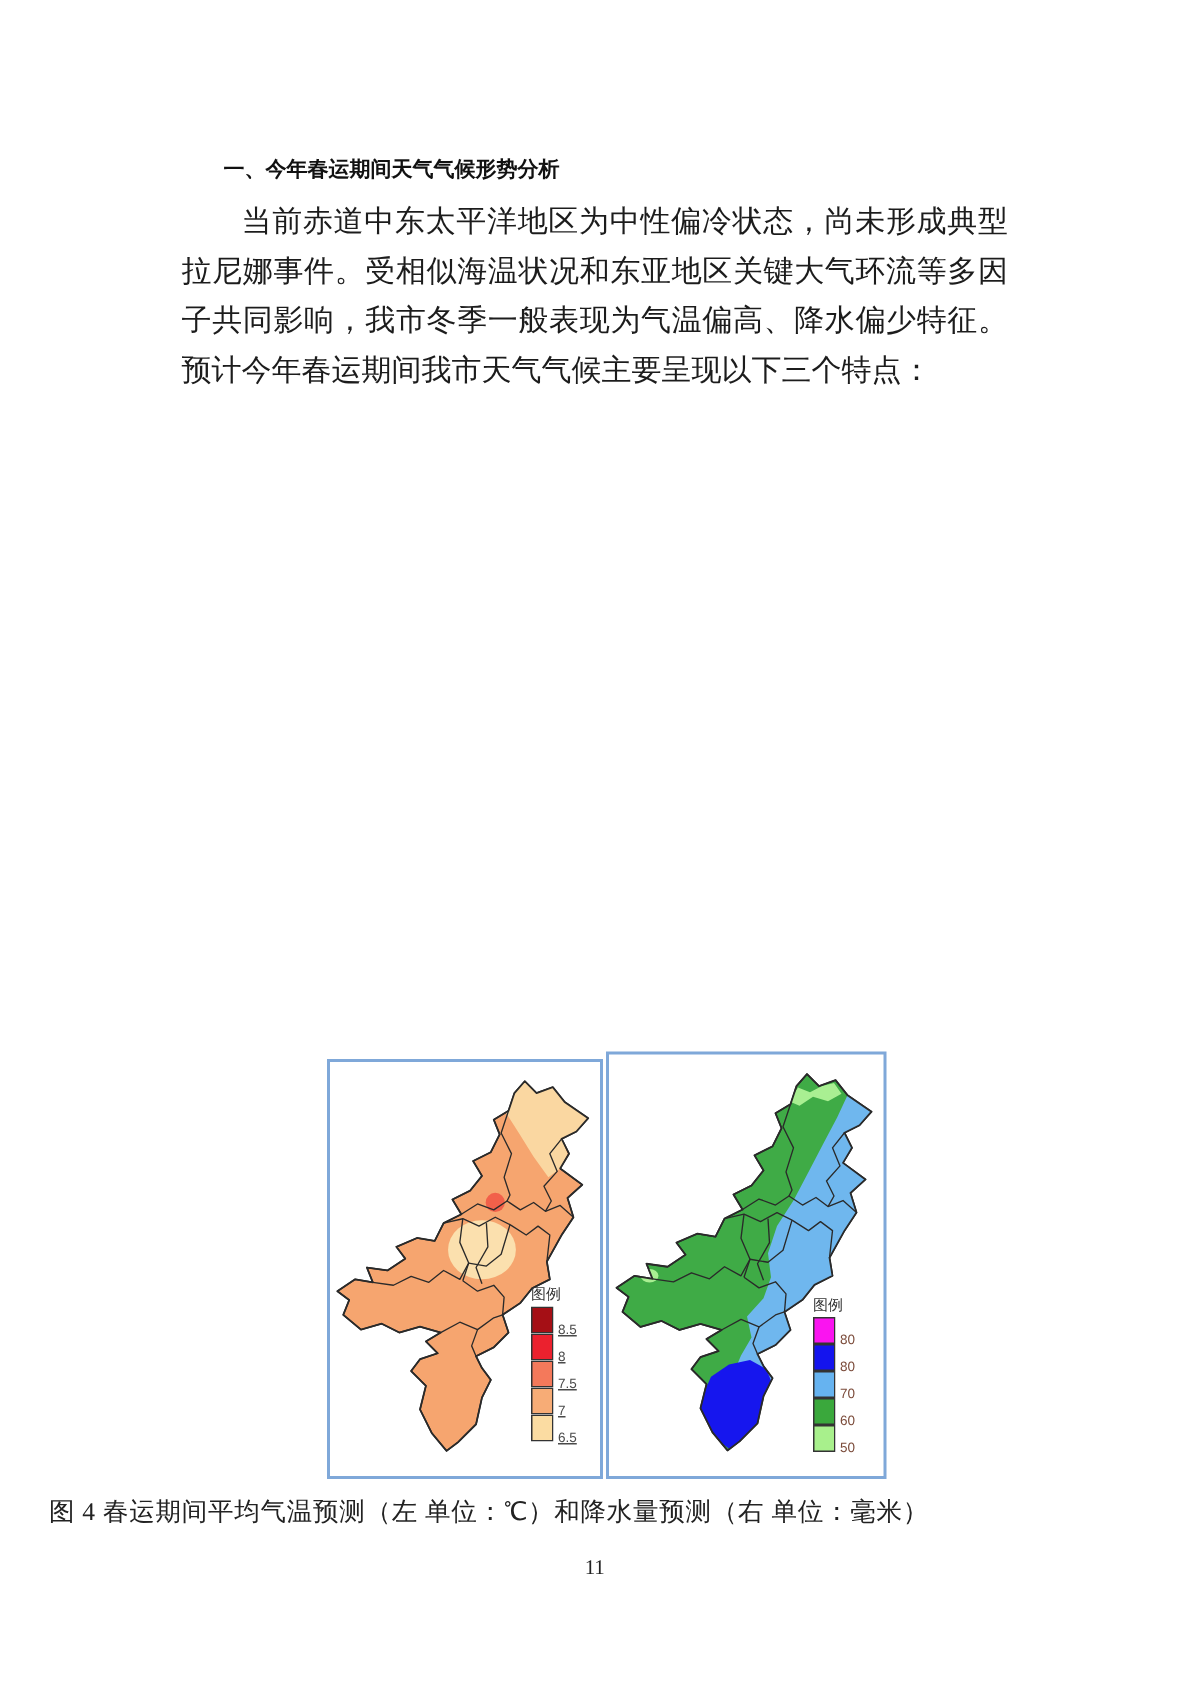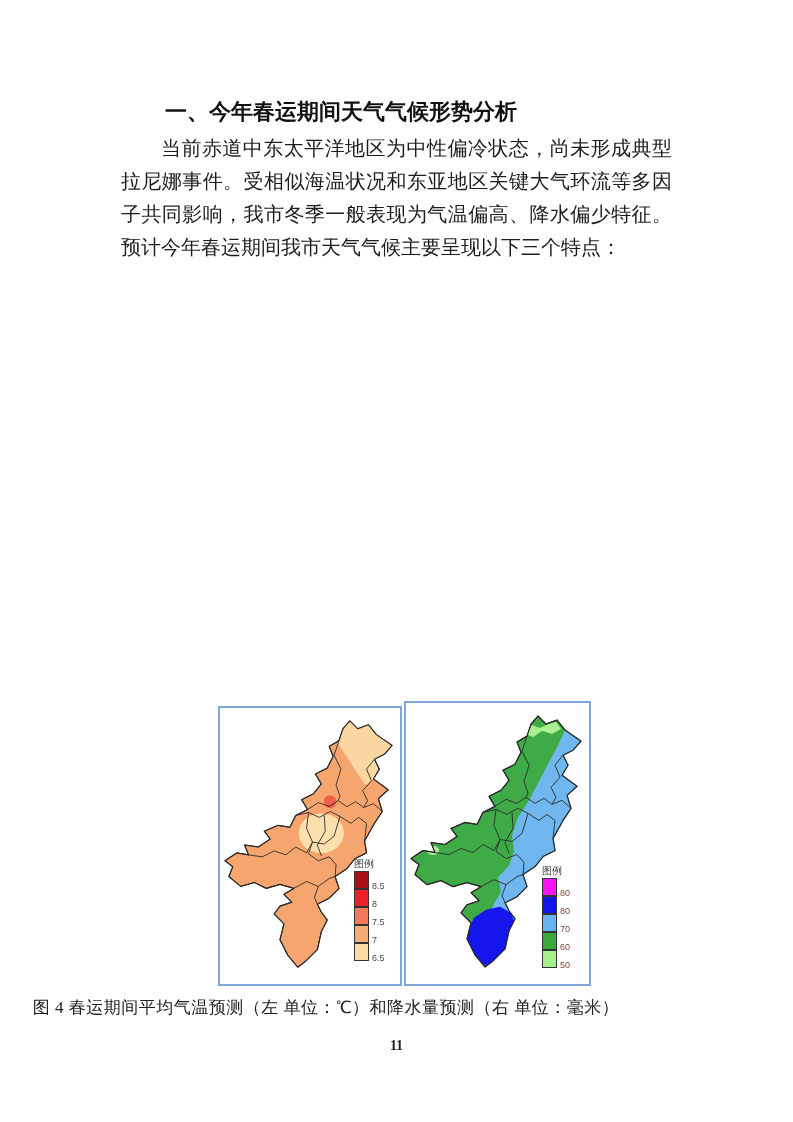--- a/index.html
+++ b/index.html
@@ -8,21 +8,21 @@
     font-family:"Liberation Serif", serif;color:#1c1c1c;overflow:hidden;
   }
   .doc-text{
     position:absolute;left:121px;top:92px;width:551px;
     font-size:20px;line-height:33px;text-align:justify;
   }
   .doc-text p{margin:0;padding:0;}
   .intro{text-indent:0;}
   .heading{
     margin:0;font-family:"Liberation Sans", sans-serif;font-weight:700;
-    font-size:22px;line-height:40px;text-indent:2em;color:#111;
+    font-size:14px;line-height:40px;text-indent:2em;color:#111;
     text-align:left;
   }
   .para{text-indent:2em;}
   .lead{font-weight:700;}
   .map-box{
     position:absolute;background:#ffffff;border:2px solid #7FA8D9;
   }
   .map-box.left{left:218px;top:706px;width:180px;height:276px;}
   .map-box.right{left:404px;top:701px;width:183px;height:281px;}
   .map-svg{position:absolute;left:0;top:0;width:100%;height:100%;}
@@ -31,29 +31,29 @@
     font-family:"Liberation Sans", sans-serif;
   }
   .map-box.left .legend{left:134px;top:150px;}
   .map-box.right .legend{left:136px;top:162px;}
   .legend-title{font-size:10px;color:#333;line-height:12px;margin-bottom:1px;}
   .legend-row{display:flex;align-items:flex-end;height:18px;}
   .legend-row svg{display:block;flex:0 0 15px;}
   .legend-label{
     font-size:9px;line-height:9px;margin-left:3px;transform:translateY(2px);
   }
-  .map-box.left .legend-label{color:#4a4a4a;}
+  .map-box.left .legend-label{color:#4a4a4a;text-decoration:underline;}
   .map-box.right .legend-label{color:#7B4B3A;}
   .fig-caption{
     position:absolute;left:0;top:996px;width:652px;text-align:center;
     font-size:17px;color:#222;letter-spacing:0.5px;
   }
   .page-number{
     position:absolute;left:0;top:1038px;width:793px;text-align:center;
-    font-size:14px;color:#222;font-family:"Liberation Serif", serif;font-weight:bold;
+    font-size:14px;color:#222;font-family:"Liberation Serif", serif;
   }
 </style>
 </head>
 <body>
 
 <div class="doc-text">
   <h2 class="heading">一、今年春运期间天气气候形势分析</h2>
 
   <p class="para"><span class="lead"></span><span>当前赤道中东太平洋地区为中性偏冷状态，尚未形成典型拉尼娜事件。受相似海温状况和东亚地区关键大气环流等多因子共同影响，我市冬季一般表现为气温偏高、降水偏少特征。预计今年春运期间我市天气气候主要呈现以下三个特点：</span></p>
 

